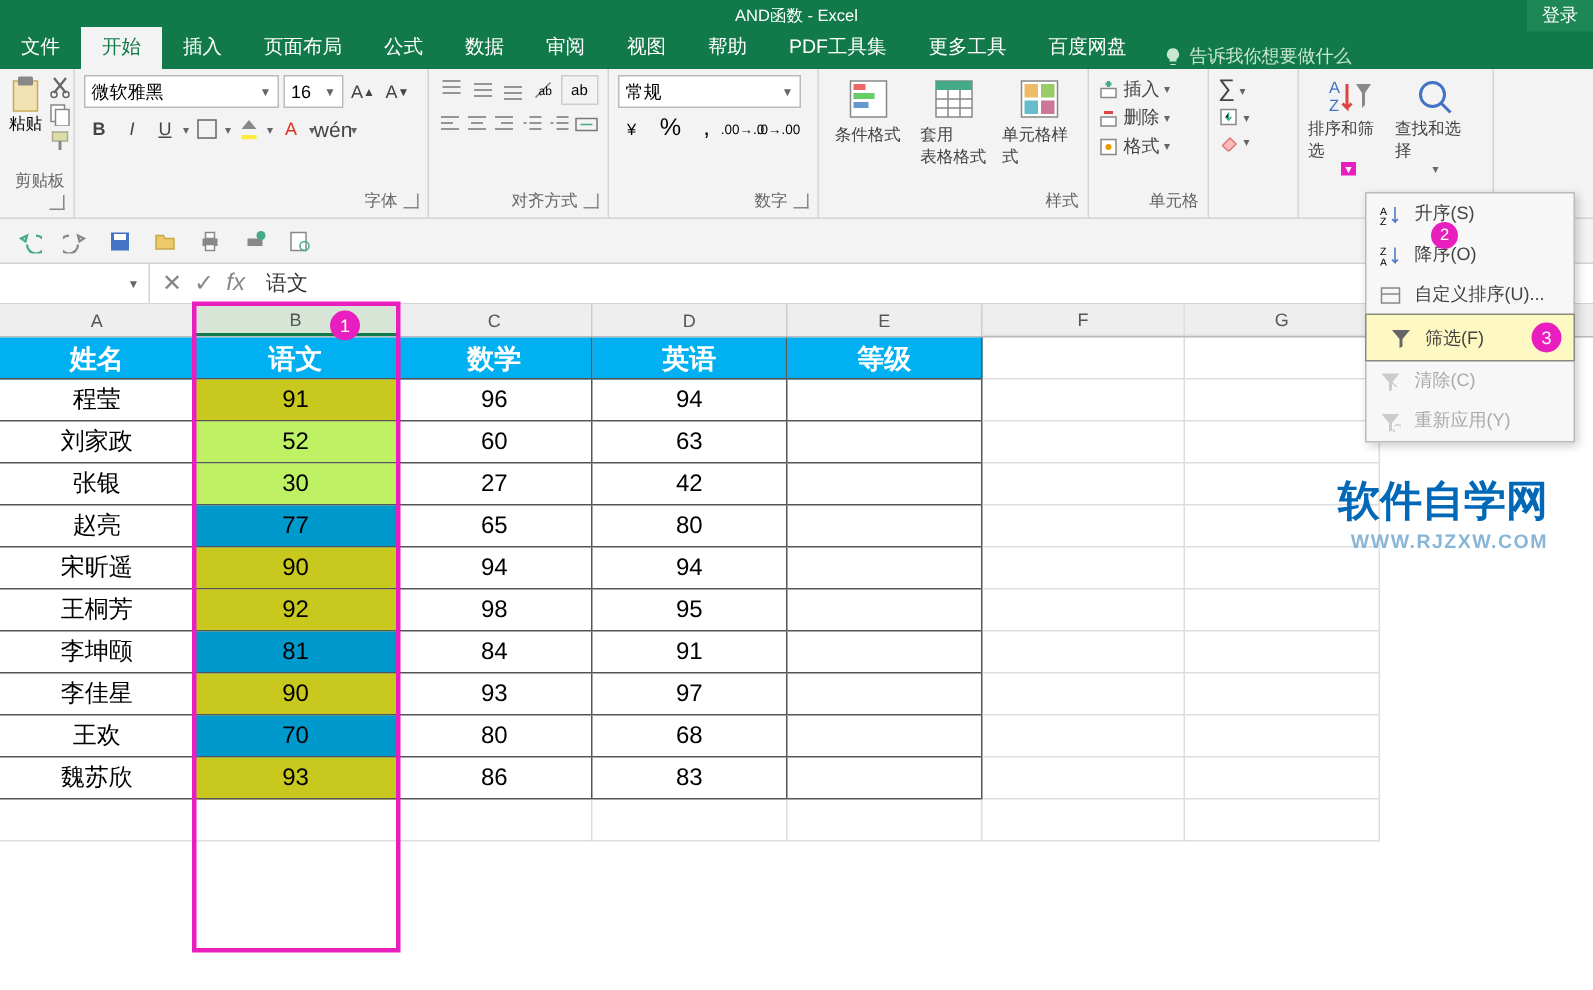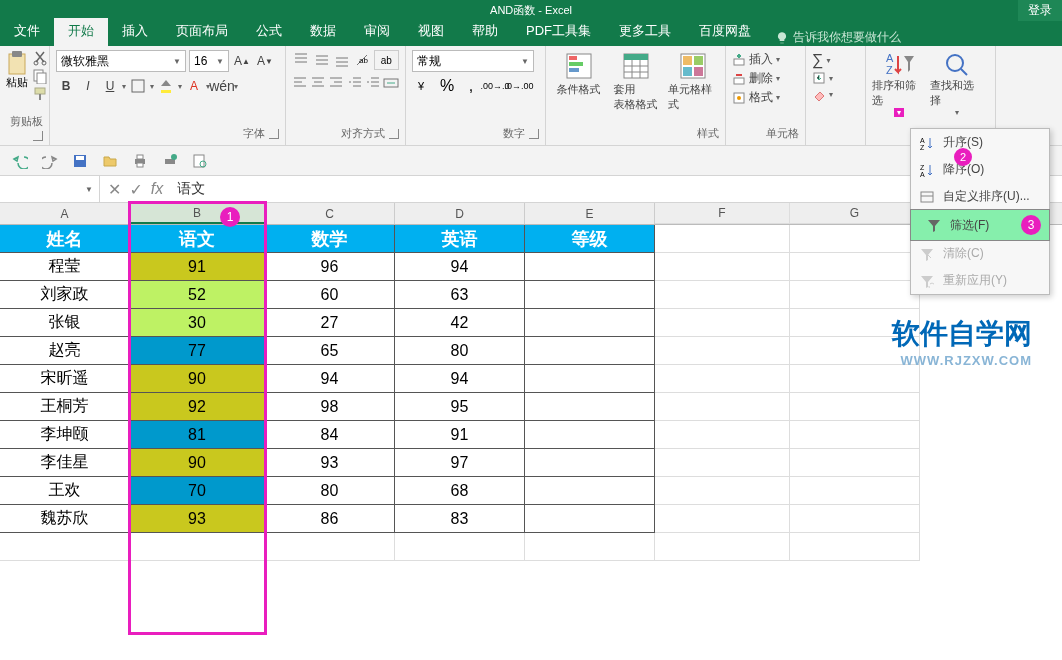--- a/index.html
+++ b/index.html
@@ -85,21 +85,21 @@
 .bg-yellow { background: #c9c81e; }
 .bg-green { background: #bef264; }
 .bg-blue { background: #0099cc; }
 
 .sel-marquee { position: absolute; border: 3px solid #e91ebe; pointer-events: none; }
 .callout-badge { position: absolute; width: 20px; height: 20px; border-radius: 50%; background: #e91ebe; color: #fff; font-size: 12px; display: flex; align-items: center; justify-content: center; z-index: 20; }
 
 .dropdown { position: absolute; right: 12px; top: 128px; width: 140px; background: #f7f7f7; border: 1px solid #bbb; box-shadow: 2px 2px 6px rgba(0,0,0,0.2); z-index: 25; }
 .dd-item { display: flex; align-items: center; gap: 8px; padding: 5px 8px; font-size: 12px; color: #444; }
 .dd-item.disabled { color: #aaa; }
-.dd-item.sel { background: #86efac; border: 1px solid #888; margin: -1px; position: relative; padding-left: 15px; }
+.dd-item.sel { background: #fef9c3; border: 1px solid #888; margin: -1px; position: relative; padding-left: 15px; }
 .dd-icon { width: 16px; display: flex; justify-content: center; }
 
 .watermark { position: absolute; right: 30px; top: 315px; font-size: 28px; font-weight: bold; color: #0068b7; text-align: right; }
 .watermark-sub { font-size: 13px; color: #89b5d6; letter-spacing: 1px; }
 
 .dd-arrow { font-size: 8px; color: #666; }
 </style>
 </head>
 <body>
 

